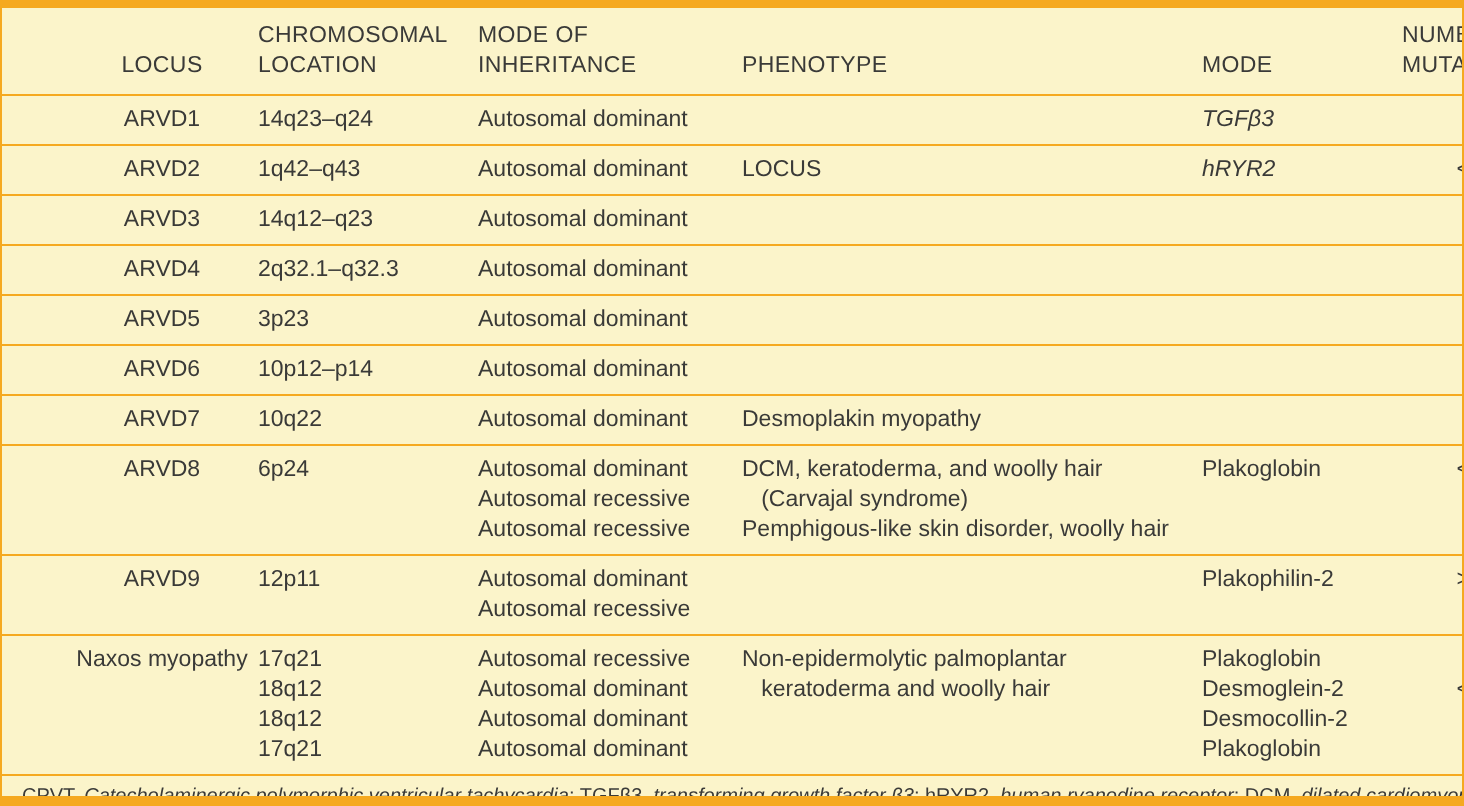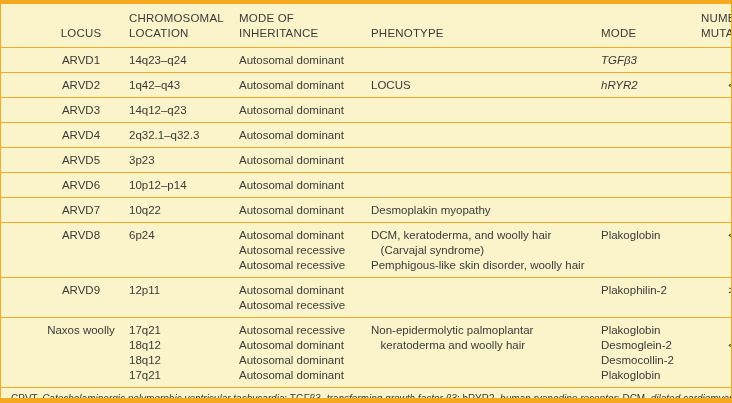--- a/index.html
+++ b/index.html
@@ -151,21 +151,21 @@
           <td class="col-locus">ARVD9</td>
           <td class="col-location">12p11</td>
           <td class="col-inheritance">Autosomal dominant
 Autosomal recessive</td>
           <td class="col-phenotype"></td>
           <td class="col-gene">Plakophilin-2</td>
           <td class="col-mutations">&gt;50
 1</td>
         </tr>
         <tr>
-          <td class="col-locus">Naxos woolly</td>
+          <td class="col-locus">Naxos myopathy</td>
           <td class="col-location">17q21
 18q12
 18q12
 17q21</td>
           <td class="col-inheritance">Autosomal recessive
 Autosomal dominant
 Autosomal dominant
 Autosomal dominant</td>
           <td class="col-phenotype">Non-epidermolytic palmoplantar
    keratoderma and woolly hair</td>

